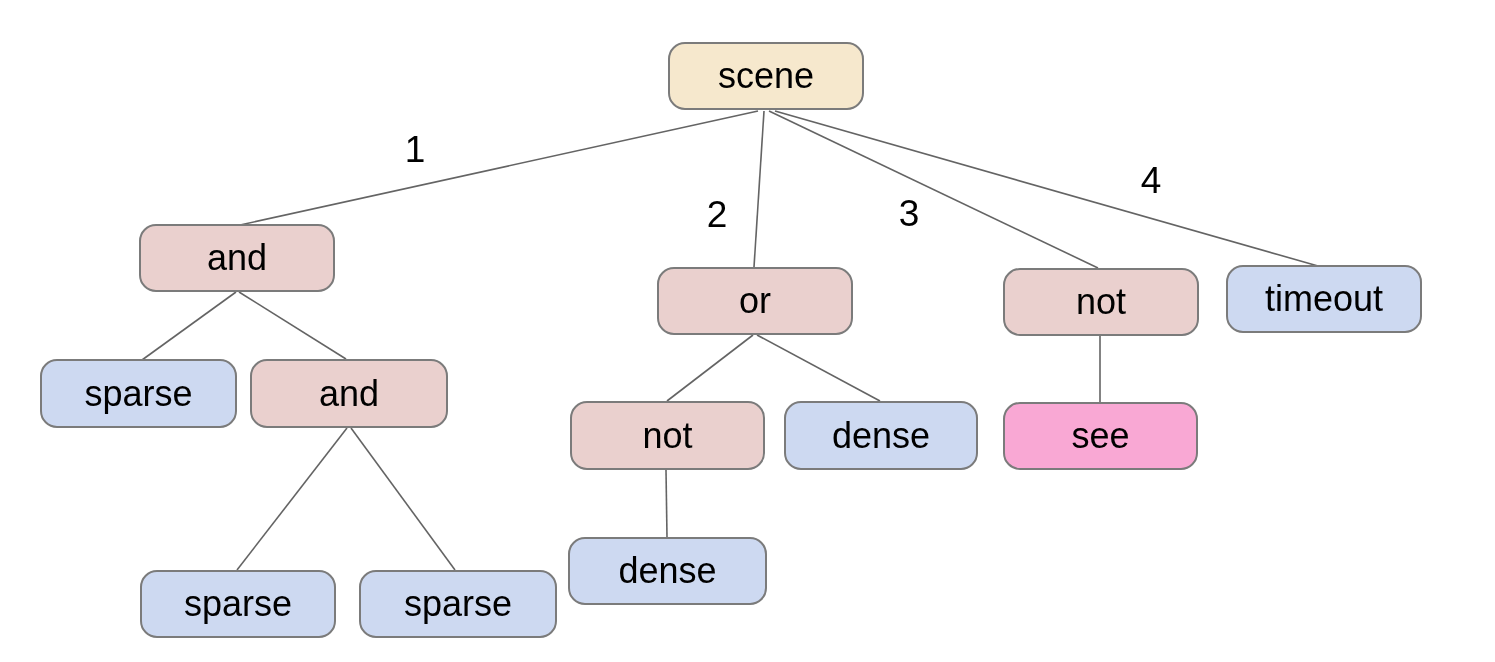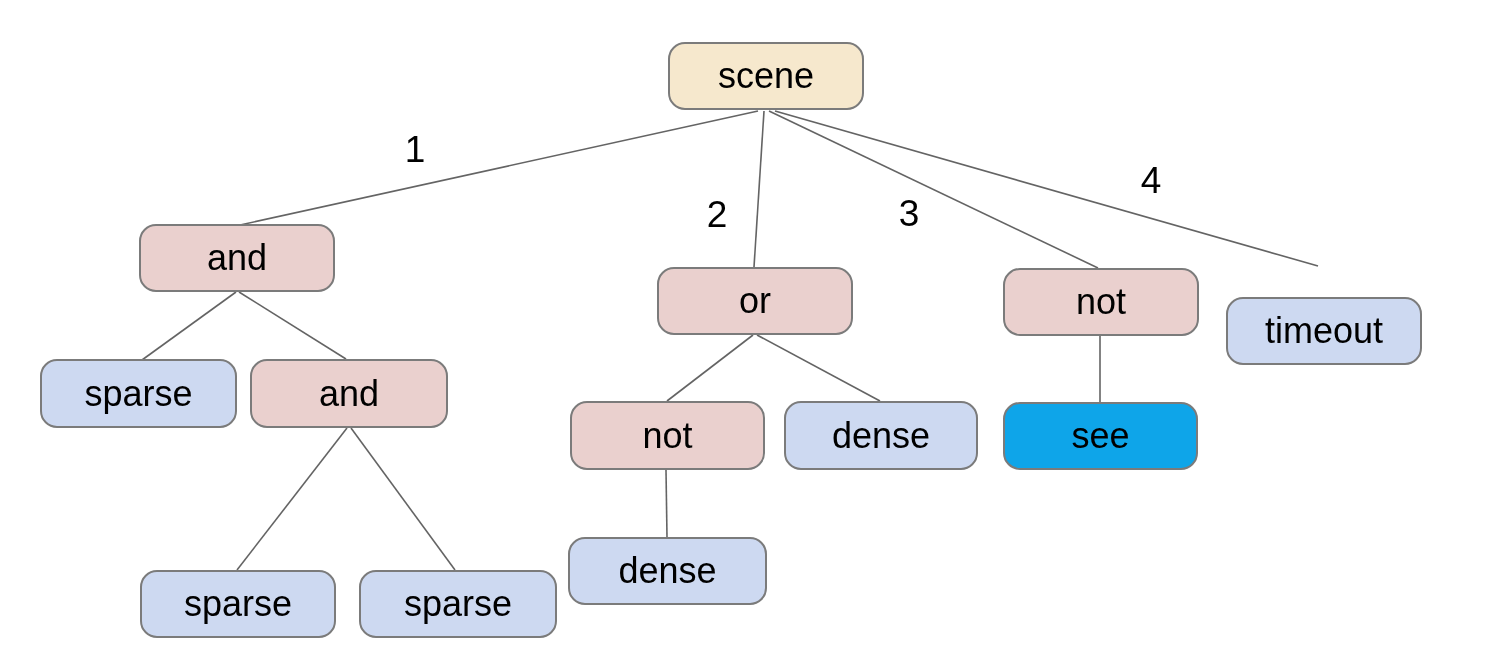--- a/index.html
+++ b/index.html
@@ -78,36 +78,36 @@
       </div>
       <div class="node" style="left: 139px; top: 224px; width: 196px; height: 68px; background: rgb(234, 208, 206); border-color: rgb(123, 123, 123);">
         <span class="node-label" style="color: rgb(0, 0, 0);">and</span>
       </div>
       <div class="node" style="left: 657px; top: 267px; width: 196px; height: 68px; background: rgb(234, 208, 206); border-color: rgb(123, 123, 123);">
         <span class="node-label" style="color: rgb(0, 0, 0);">or</span>
       </div>
       <div class="node" style="left: 1003px; top: 268px; width: 196px; height: 68px; background: rgb(234, 208, 206); border-color: rgb(123, 123, 123);">
         <span class="node-label" style="color: rgb(0, 0, 0);">not</span>
       </div>
-      <div class="node" style="left: 1226px; top: 265px; width: 196px; height: 68px; background: rgb(205, 217, 241); border-color: rgb(123, 123, 123); margin-top: 32px;">
+      <div class="node" style="left: 1226px; top: 265px; width: 196px; height: 68px; background: rgb(205, 217, 241); border-color: rgb(123, 123, 123);">
         <span class="node-label" style="color: rgb(0, 0, 0);">timeout</span>
       </div>
       <div class="node" style="left: 40px; top: 359px; width: 197px; height: 69px; background: rgb(205, 217, 241); border-color: rgb(123, 123, 123);">
         <span class="node-label" style="color: rgb(0, 0, 0);">sparse</span>
       </div>
       <div class="node" style="left: 250px; top: 359px; width: 198px; height: 69px; background: rgb(234, 208, 206); border-color: rgb(123, 123, 123);">
         <span class="node-label" style="color: rgb(0, 0, 0);">and</span>
       </div>
       <div class="node" style="left: 570px; top: 401px; width: 195px; height: 69px; background: rgb(234, 208, 206); border-color: rgb(123, 123, 123);">
         <span class="node-label" style="color: rgb(0, 0, 0);">not</span>
       </div>
       <div class="node" style="left: 784px; top: 401px; width: 194px; height: 69px; background: rgb(205, 217, 241); border-color: rgb(123, 123, 123);">
         <span class="node-label" style="color: rgb(0, 0, 0);">dense</span>
       </div>
-      <div class="node" style="left: 1003px; top: 402px; width: 195px; height: 68px; background: #0ea5e9; border-color: rgb(123, 123, 123);">
+      <div class="node" style="left: 1003px; top: 402px; width: 195px; height: 68px; background: #f9a8d4; border-color: rgb(123, 123, 123);">
         <span class="node-label" style="color: rgb(0, 0, 0);">see</span>
       </div>
       <div class="node" style="left: 568px; top: 537px; width: 199px; height: 68px; background: rgb(205, 217, 241); border-color: rgb(123, 123, 123);">
         <span class="node-label" style="color: rgb(0, 0, 0);">dense</span>
       </div>
       <div class="node" style="left: 140px; top: 570px; width: 196px; height: 68px; background: rgb(205, 217, 241); border-color: rgb(123, 123, 123);">
         <span class="node-label" style="color: rgb(0, 0, 0);">sparse</span>
       </div>
       <div class="node" style="left: 359px; top: 570px; width: 198px; height: 68px; background: rgb(205, 217, 241); border-color: rgb(123, 123, 123);">
         <span class="node-label" style="color: rgb(0, 0, 0);">sparse</span>

